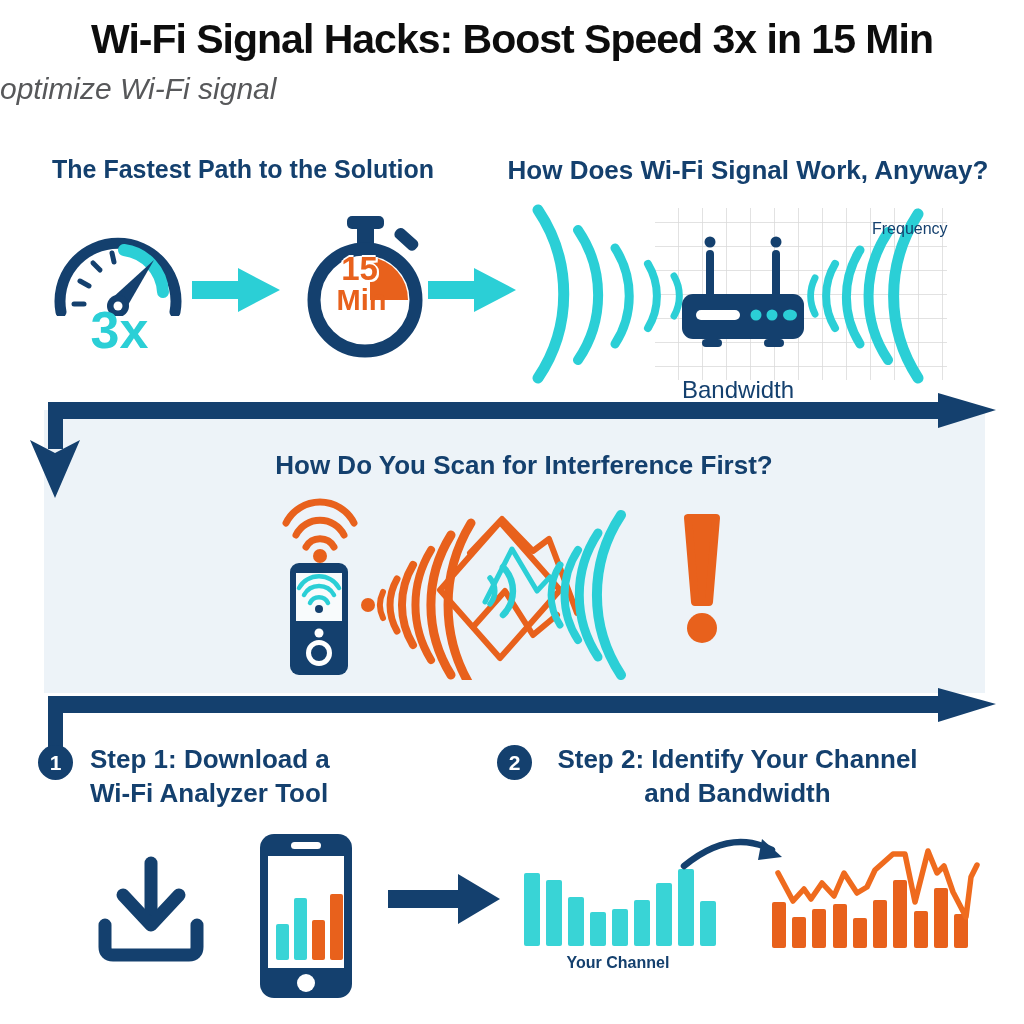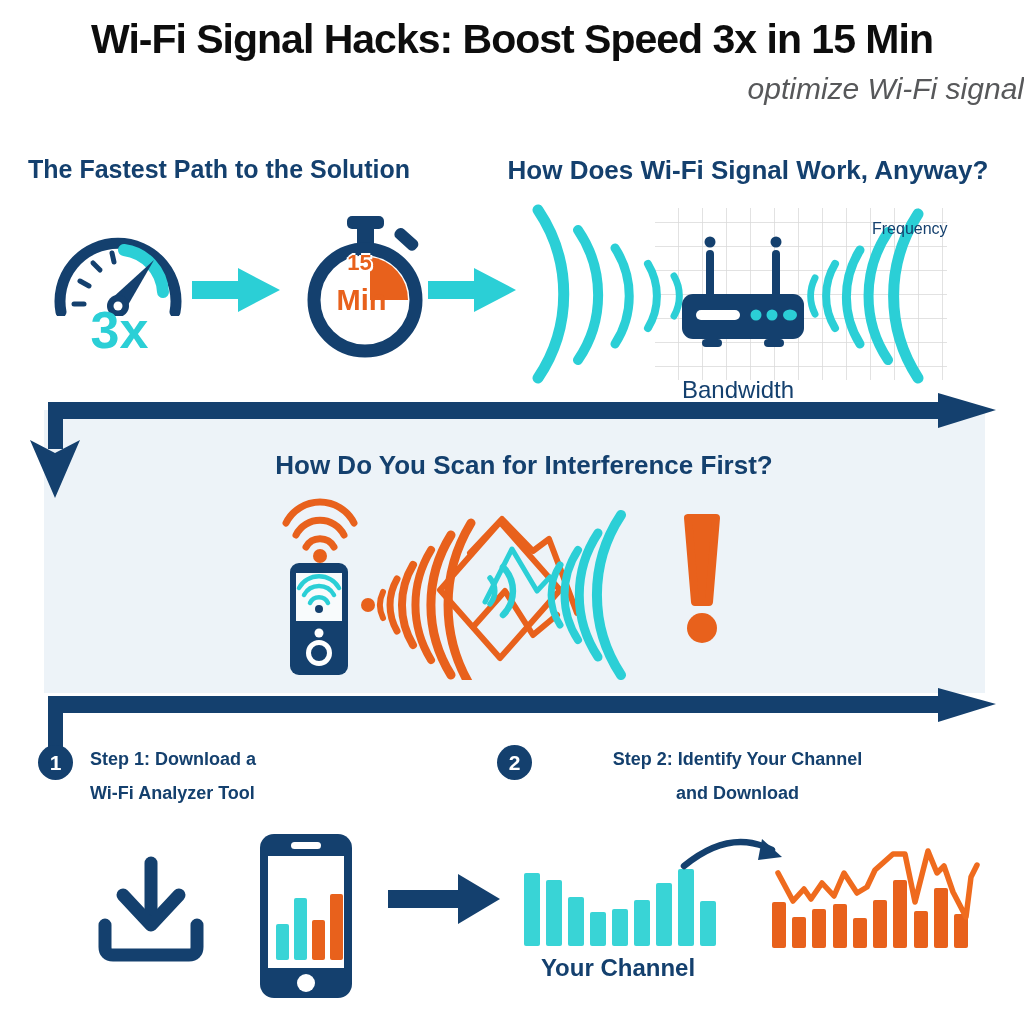--- a/index.html
+++ b/index.html
@@ -1,49 +1,49 @@
 <!DOCTYPE html>
 <html><head>
 <meta charset="utf-8">
 <style>
   html,body{margin:0;padding:0;background:#fff;}
   #canvas{position:relative;width:1024px;height:1024px;background:#ffffff;overflow:hidden;
           font-family:"Liberation Sans", sans-serif;}
   .abs{position:absolute;}
   #title{top:16px;left:0;width:1024px;text-align:center;font-size:41px;font-weight:bold;
          color:#0d0d0d;letter-spacing:-1px;}
-  #subtitle{top:72px;left:0;width:1024px;text-align:right;font-size:30px;font-style:italic;
+  #subtitle{top:72px;left:0;width:1024px;text-align:left;font-size:30px;font-style:italic;
             color:#57585a;}
   .sec-head{font-size:25px;font-weight:bold;color:#14406e;}
-  #solution-head{top:155px;left:28px;width:430px;}
+  #solution-head{top:155px;left:28px;width:430px;text-align:center;}
   #signal-head{top:155px;left:498px;width:500px;text-align:center;font-size:26px;}
   #speed-label{top:300px;left:52px;width:135px;text-align:center;font-size:52px;font-weight:bold;
                color:#2bcfd6;}
   #timer-wrap{top:210px;left:298px;width:135px;height:150px;}
-  #timer-value{top:40px;left:-6px;width:135px;text-align:center;font-size:22px;font-weight:bold;color:#e8611c;
+  #timer-value{top:40px;left:-6px;width:135px;text-align:center;font-size:33px;font-weight:bold;color:#e8611c;
      text-shadow:-2px 0 #fff,2px 0 #fff,0 -2px #fff,0 2px #fff,2px 2px #fff,-2px 2px #fff;}
   #timer-unit{top:74px;left:-4px;width:135px;text-align:center;font-size:29px;font-weight:bold;color:#e8611c;}
   #band{top:410px;left:44px;width:941px;height:283px;background:#edf3f8;}
   #grid-label-frequency{top:220px;left:872px;font-size:16px;color:#14406e;font-weight:normal;}
   #grid-label-bandwidth{top:344px;left:682px;font-size:24px;color:#14406e;font-weight:normal;margin-top:32px;}
   #scan-head{top:450px;left:0;width:1024px;text-align:center;font-size:26px;font-weight:bold;color:#14406e;padding-left:12px;}
   .step-badge{width:35px;height:35px;border-radius:50%;background:#14406e;color:#fff;
               font-size:21px;font-weight:bold;display:flex;align-items:center;justify-content:center;}
   #step1-badge{top:745px;left:38px;}
   #step2-badge{top:745px;left:497px;}
-  .step-text{font-size:18px;font-weight:bold;color:#14406e;line-height:34px;}
+  .step-text{font-size:26px;font-weight:bold;color:#14406e;line-height:34px;}
   #step1-text{top:742px;left:90px;width:300px;text-align:left;}
   #step2-text{top:742px;left:540px;width:395px;text-align:center;}
   .bars{display:flex;align-items:flex-end;justify-content:space-between;}
   #your-channel-bars{top:852px;left:524px;width:192px;height:94px;}
   #your-channel-bars .bar{width:16px;border-radius:2px;}
   #neighbors-bars{top:835px;left:772px;width:196px;height:113px;}
   #neighbors-bars .bar{width:14px;border-radius:2px;}
   #neighbors-line-svg{top:835px;left:772px;}
-  .chart-label{font-size:24px;font-weight:bold;color:#14406e;text-align:center;}
+  .chart-label{font-size:16px;font-weight:bold;color:#14406e;text-align:center;}
   #your-channel-label{top:954px;left:512px;width:212px;}
   #neighbors-label{top:952px;left:762px;width:216px;}
 </style>
 </head>
 <body>
 
 <div id="canvas">
 
   <div class="abs" id="title">Wi-Fi Signal Hacks: Boost Speed 3x in 15 Min</div>
   <div class="abs" id="subtitle">optimize Wi-Fi signal</div>
@@ -192,21 +192,21 @@
   </svg>
 
   <div class="abs step-badge" id="step1-badge">1</div>
   <div class="abs step-text" id="step1-text">
     <div>Step 1: Download a</div>
     <div>Wi-Fi Analyzer Tool</div>
   </div>
   <div class="abs step-badge" id="step2-badge">2</div>
   <div class="abs step-text" id="step2-text">
     <div>Step 2: Identify Your Channel</div>
-    <div>and Download</div>
+    <div>and Bandwidth</div>
   </div>
 
   <svg class="abs" style="top:855px;left:92px;" width="118" height="110" viewBox="0 0 118 110">
     <g fill="none" stroke="#14406e" stroke-width="13" stroke-linecap="round" stroke-linejoin="round">
       <line x1="59" y1="8" x2="59" y2="56"></line>
       <polyline points="31,40 59,70 87,40"></polyline>
       <path d="M 13 70 L 13 92 Q 13 100 21 100 L 97 100 Q 105 100 105 92 L 105 70"></path>
     </g>
   </svg>
 

